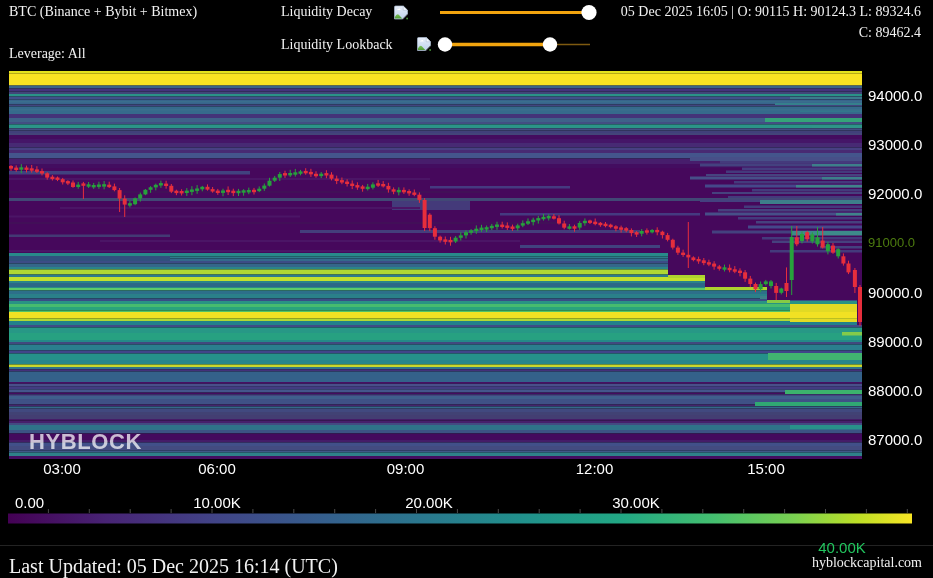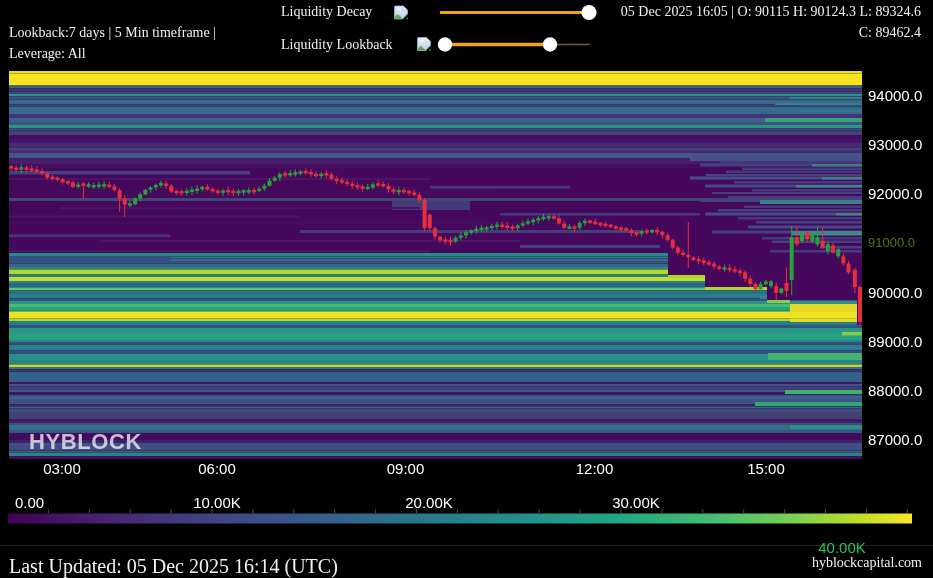--- a/index.html
+++ b/index.html
@@ -570,21 +570,21 @@
       <rect x="661.4" y="509" width="1" height="4" fill="#4a4a4a"></rect>
       <rect x="702.3" y="509" width="1" height="4" fill="#4a4a4a"></rect>
       <rect x="743.2" y="509" width="1" height="4" fill="#4a4a4a"></rect>
       <rect x="784.1" y="509" width="1" height="4" fill="#4a4a4a"></rect>
       <rect x="825.0" y="509" width="1" height="4" fill="#4a4a4a"></rect>
       <rect x="865.9" y="509" width="1" height="4" fill="#4a4a4a"></rect>
       <rect x="906.8" y="509" width="1" height="4" fill="#4a4a4a"></rect>
 <rect x="8" y="513.5" width="904" height="10" fill="url(#vir)"></rect>
 <line x1="0" y1="545.5" x2="933" y2="545.5" stroke="#232323" stroke-width="1"></line>
 </svg>
-    <div style="position:absolute;left:9px;top:25px;font-family:Liberation Serif,serif;font-size:14px;color:#f2f2f2;white-space:nowrap;">Lookback:7 days | 5 Min timeframe |</div>
+<div style="position:absolute;left:9px;top:4px;font-family:Liberation Serif,serif;font-size:14px;color:#f2f2f2;white-space:nowrap;">BTC (Binance + Bybit + Bitmex)</div>
     <div style="position:absolute;left:9px;top:46px;font-family:Liberation Serif,serif;font-size:14px;color:#f2f2f2;white-space:nowrap;">Leverage: All</div>
     <div style="position:absolute;left:281px;top:4px;font-family:Liberation Serif,serif;font-size:14px;color:#f2f2f2;white-space:nowrap;">Liquidity Decay</div>
     <div style="position:absolute;left:281px;top:37px;font-family:Liberation Serif,serif;font-size:14px;color:#f2f2f2;white-space:nowrap;">Liquidity Lookback</div>
     <div style="position:absolute;right:12px;top:4px;font-family:Liberation Serif,serif;font-size:14px;color:#f2f2f2;white-space:nowrap;">05 Dec 2025 16:05 | O: 90115 H: 90124.3 L: 89324.6</div>
     <div style="position:absolute;right:12px;top:25px;font-family:Liberation Serif,serif;font-size:14px;color:#f2f2f2;white-space:nowrap;">C: 89462.4</div>
     <div style="position:absolute;left:868px;top:87.0px;font-family:Liberation Sans,sans-serif;font-size:15px;color:#ffffff;white-space:nowrap;">94000.0</div>
     <div style="position:absolute;left:868px;top:136.2px;font-family:Liberation Sans,sans-serif;font-size:15px;color:#ffffff;white-space:nowrap;">93000.0</div>
     <div style="position:absolute;left:868px;top:185.4px;font-family:Liberation Sans,sans-serif;font-size:15px;color:#ffffff;white-space:nowrap;">92000.0</div>
     <div style="position:absolute;left:868px;top:234.60000000000002px;font-family:Liberation Sans,sans-serif;font-size:13px;color:#4d7c0f;white-space:nowrap;">91000.0</div>
     <div style="position:absolute;left:868px;top:283.8px;font-family:Liberation Sans,sans-serif;font-size:15px;color:#ffffff;white-space:nowrap;">90000.0</div>

